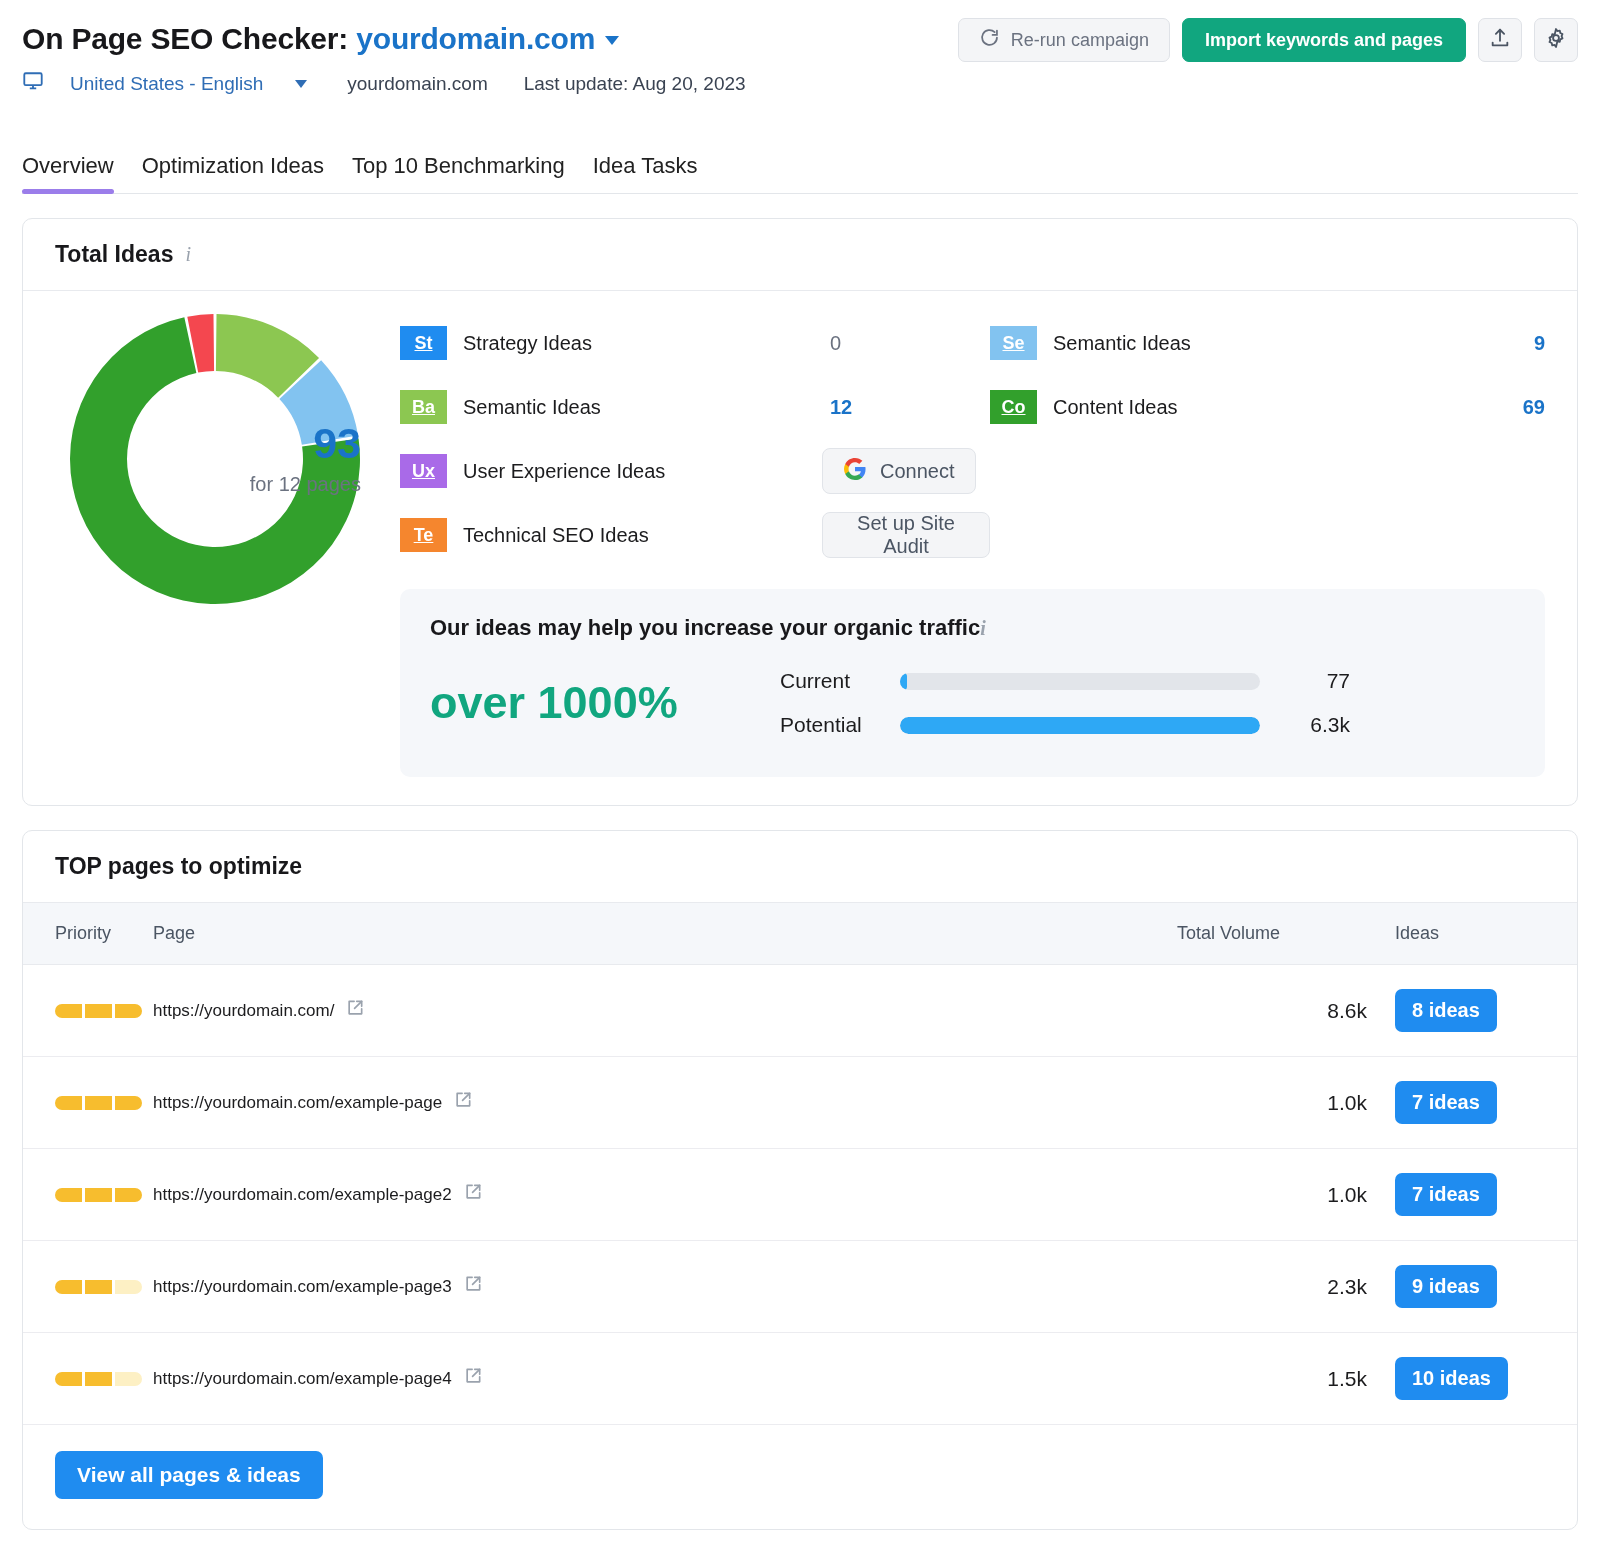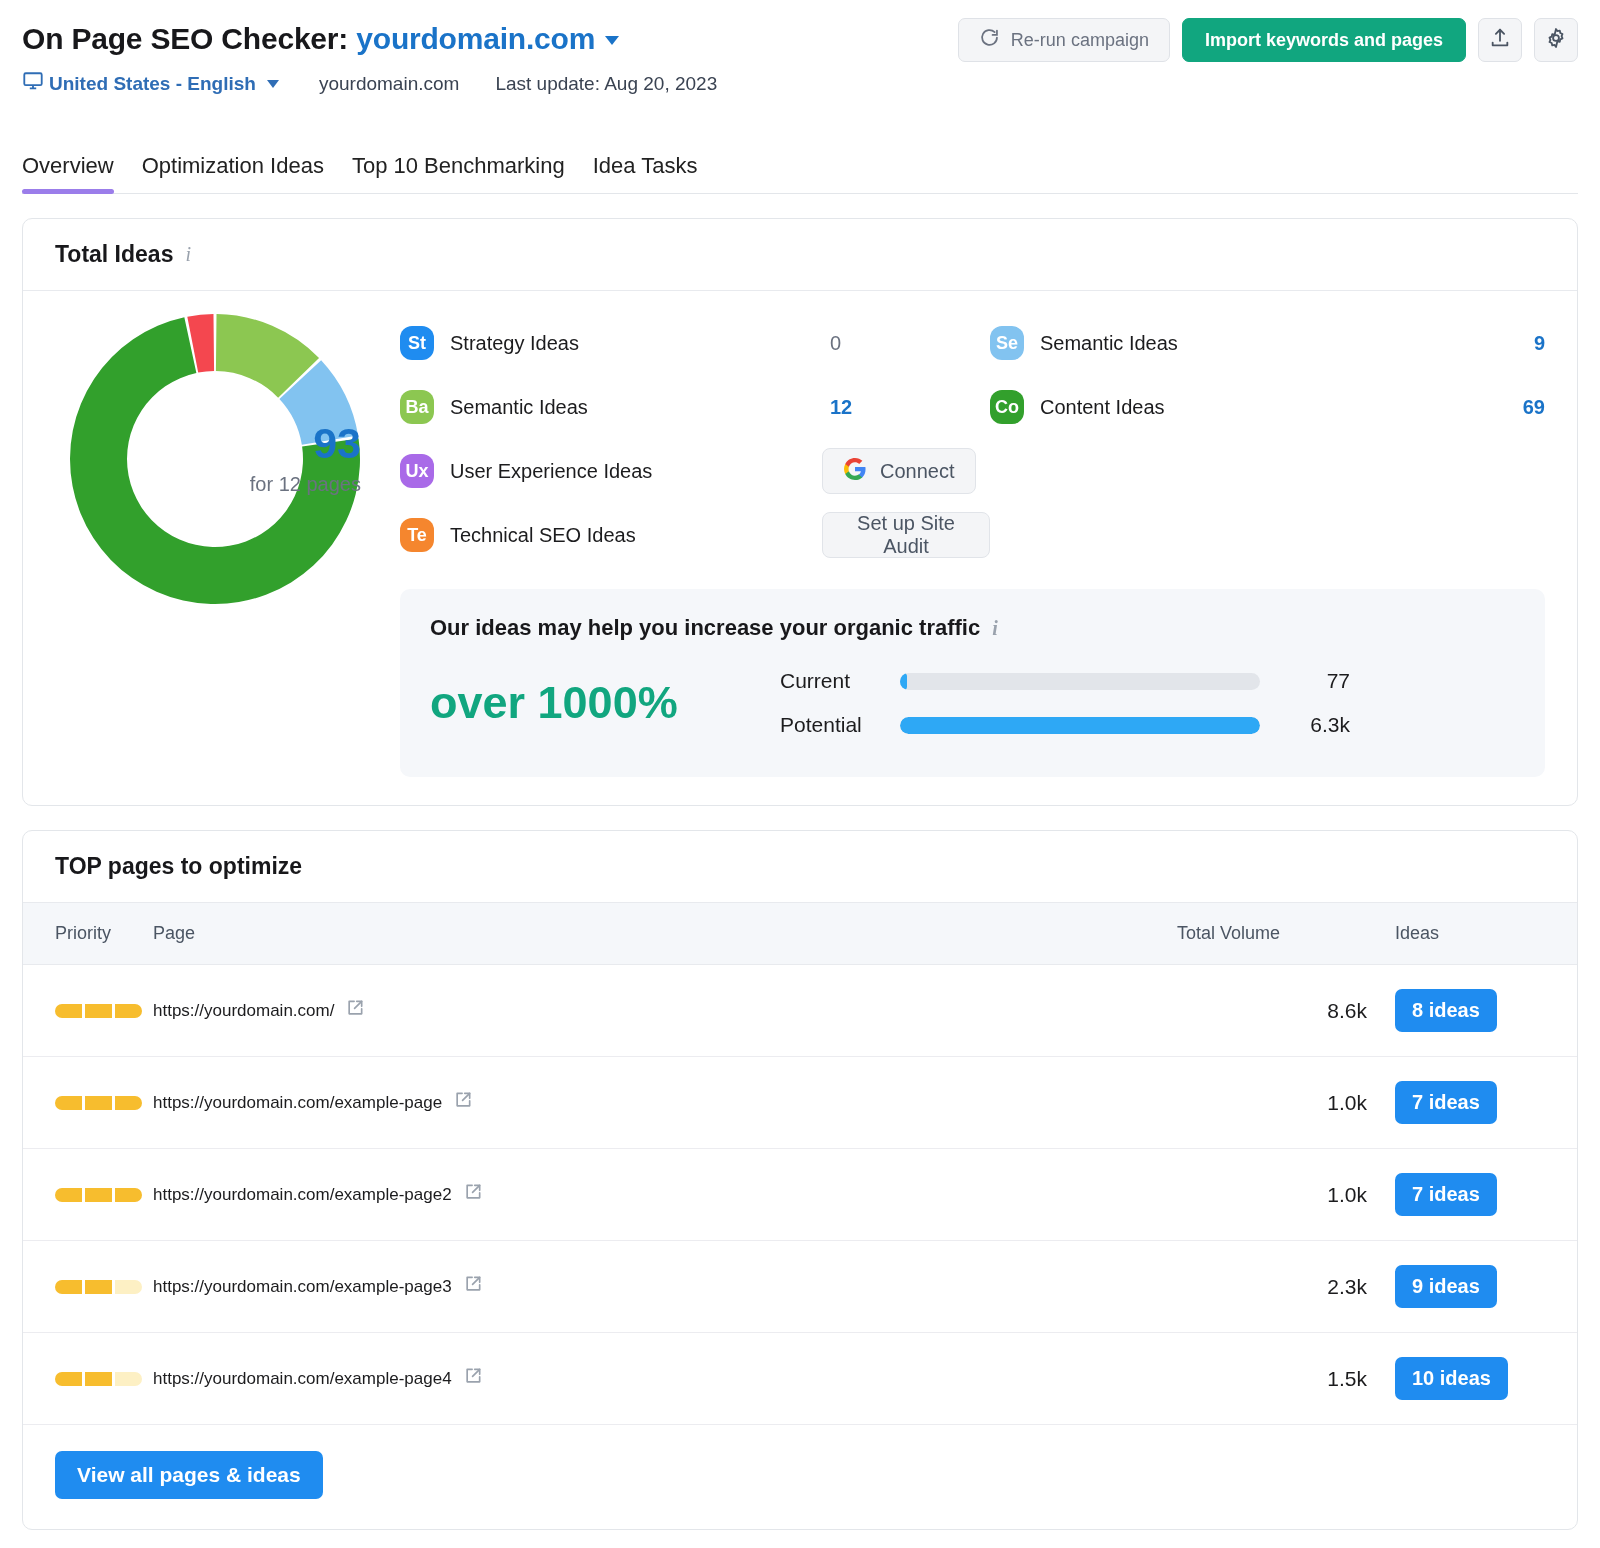--- a/index.html
+++ b/index.html
@@ -51,22 +51,22 @@
     background: #f4f5f7; border: 1px solid #dfe2e7;
     display: inline-flex; align-items: center; justify-content: center;
     cursor: pointer;
   }
 
   .hdr-sub {
     display: flex; align-items: center; gap: 0;
     margin-top: 8px; font-size: 19px; color: #3a4352;
   }
   .loc {
-    display: inline-flex; align-items: center; gap: 5px;
-    color: #2f6db5; cursor: pointer; font-weight: bold;
+    display: inline-flex; align-items: center; gap: 26px;
+    color: #2f6db5; cursor: pointer;
   }
   .loc .caret-dn { border-top-color: #2f6db5; margin-left: 6px; vertical-align: 2px;
     border-left-width: 6px; border-right-width: 6px; border-top-width: 8px;}
   .sub-dom { margin-left: 40px; color: #3a4352; }
   .sub-upd { margin-left: 36px; color: #3a4352; }
 
   
   .tabs {
     display: flex; align-items: flex-end; gap: 0;
     margin-top: 56px; border-bottom: 1px solid #e3e6ea;
@@ -112,23 +112,23 @@
   .ti-right { flex: 1; min-width: 0; }
   .ideas-grid {
     display: grid; grid-template-columns: 590px 1fr; column-gap: 0;
     padding-top: 8px;
   }
   .ideas-col { display: flex; flex-direction: column; }
   .idea-row {
     display: flex; align-items: center; min-height: 64px;
   }
   .idea-badge {
-    width: 34px; height: 34px; border-radius: 12px; flex: none;
+    width: 47px; height: 34px; border-radius: 0; flex: none;
     color: #fff; font-size: 18px; font-weight: bold;
-    display: flex; align-items: center; justify-content: center;
+    display: flex; align-items: center; justify-content: center; text-decoration: underline;
   }
   .idea-label { font-size: 20px; color: #1c1c1e; margin-left: 16px; }
   .idea-val {
     margin-left: auto; font-size: 20px; text-align: right;
     min-width: 160px;
   }
   .idea-val.zero { color: #6b7280; }
   .idea-val.num { color: #1a73c8; font-weight: bold; }
   .ideas-col.left .idea-val { min-width: 0; width: 250px; margin-left: auto; text-align: left; padding-left: 90px;}
   .ideas-col.right .idea-val { width: 120px; margin-left: auto; text-align: right; }
@@ -140,21 +140,21 @@
     font-family: "Liberation Sans", sans-serif;
   }
 
   
   .traffic {
     background: #f5f7fa; border-radius: 10px; margin-top: 22px;
     padding: 26px 30px 30px 30px;
   }
   .traffic-title {
     font-size: 22px; font-weight: bold; color: #18181b;
-    display: flex; align-items: center; gap: 12px;
+    display: flex; align-items: center; gap: 0;
   }
   .traffic-body { display: flex; align-items: center; margin-top: 18px; }
   .traffic-pct {
     font-size: 45px; font-weight: bold; color: #11a67f;
     white-space: nowrap; width: 350px; flex: none;
   }
   .bars { flex: 1; }
   .bar-row { display: flex; align-items: center; height: 44px; }
   .bar-lab { font-size: 21px; color: #1c1c1e; width: 120px; flex: none; }
   .bar-track {

